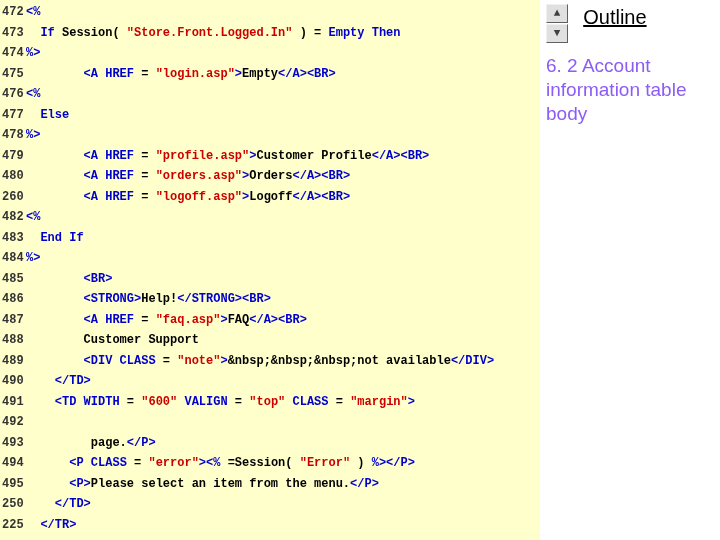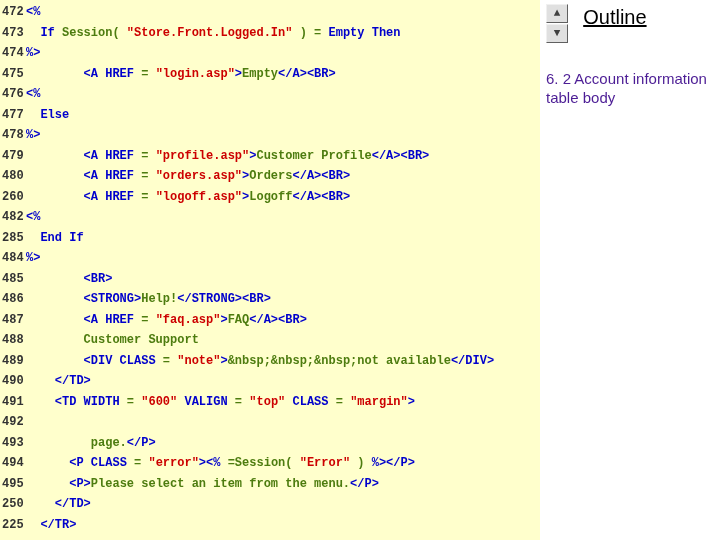--- a/index.html
+++ b/index.html
@@ -45,21 +45,21 @@
     padding-left: 2px;
     flex-shrink: 0;
     font-weight: bold;
   }
   .code-text {
     flex: 1;
     font-weight: bold;
   }
   .kw-blue { color: #0000cc; font-weight: bold; }
   .kw-red  { color: #cc0000; font-weight: bold; }
-  .kw-plain { color: #4d7c0f; font-weight: bold; }
+  .kw-plain { color: #000000; font-weight: bold; }
   .arrows {
     display: inline-block;
     margin-bottom: 4px;
   }
   .arrow-btn {
     display: inline-block;
     width: 22px;
     height: 19px;
     background: #e0e0e0;
     border: 1px solid #808080;
@@ -80,23 +80,23 @@
     text-decoration: underline;
     color: #000;
     display: inline-block;
     vertical-align: top;
     margin-left: 8px;
     margin-top: 2px;
     text-align: right;
   }
   .outline-entry {
     font-family: Arial, sans-serif;
-    font-size: 15px;
-    color: #4c1d95;
-    margin-top: 22px;
+    font-size: 19px;
+    color: #8b5cf6;
+    margin-top: 6px;
     line-height: 1.25;
   }
 </style>
 </head>
 <body>
 
 <div class="container">
 
   <div class="code-panel" id="code-panel">
 
@@ -104,21 +104,21 @@
       <div class="code-line"><span class="lineno">473</span><span class="code-text"><span>  </span><span class="kw-blue">If</span><span class="kw-plain"> Session( </span><span class="kw-red">"Store.Front.Logged.In"</span><span class="kw-plain"> ) = </span><span class="kw-blue">Empty</span><span class="kw-plain"> </span><span class="kw-blue">Then</span></span></div>
       <div class="code-line"><span class="lineno">474</span><span class="code-text"><span class="kw-blue">%&gt;</span></span></div>
       <div class="code-line"><span class="lineno">475</span><span class="code-text"><span>        </span><span class="kw-blue">&lt;A HREF</span><span class="kw-plain"> = </span><span class="kw-red">"login.asp"</span><span class="kw-blue">&gt;</span><span class="kw-plain">Empty</span><span class="kw-blue">&lt;/A&gt;&lt;BR&gt;</span></span></div>
       <div class="code-line"><span class="lineno">476</span><span class="code-text"><span class="kw-blue">&lt;%</span></span></div>
       <div class="code-line"><span class="lineno">477</span><span class="code-text"><span>  </span><span class="kw-blue">Else</span></span></div>
       <div class="code-line"><span class="lineno">478</span><span class="code-text"><span class="kw-blue">%&gt;</span></span></div>
       <div class="code-line"><span class="lineno">479</span><span class="code-text"><span>        </span><span class="kw-blue">&lt;A HREF</span><span class="kw-plain"> = </span><span class="kw-red">"profile.asp"</span><span class="kw-blue">&gt;</span><span class="kw-plain">Customer Profile</span><span class="kw-blue">&lt;/A&gt;&lt;BR&gt;</span></span></div>
       <div class="code-line"><span class="lineno">480</span><span class="code-text"><span>        </span><span class="kw-blue">&lt;A HREF</span><span class="kw-plain"> = </span><span class="kw-red">"orders.asp"</span><span class="kw-blue">&gt;</span><span class="kw-plain">Orders</span><span class="kw-blue">&lt;/A&gt;&lt;BR&gt;</span></span></div>
       <div class="code-line"><span class="lineno">260</span><span class="code-text"><span>        </span><span class="kw-blue">&lt;A HREF</span><span class="kw-plain"> = </span><span class="kw-red">"logoff.asp"</span><span class="kw-blue">&gt;</span><span class="kw-plain">Logoff</span><span class="kw-blue">&lt;/A&gt;&lt;BR&gt;</span></span></div>
       <div class="code-line"><span class="lineno">482</span><span class="code-text"><span class="kw-blue">&lt;%</span></span></div>
-      <div class="code-line"><span class="lineno">285</span><span class="code-text"><span>  </span><span class="kw-blue">End</span><span class="kw-plain"> </span><span class="kw-blue">If</span></span></div>
+      <div class="code-line"><span class="lineno">483</span><span class="code-text"><span>  </span><span class="kw-blue">End</span><span class="kw-plain"> </span><span class="kw-blue">If</span></span></div>
       <div class="code-line"><span class="lineno">484</span><span class="code-text"><span class="kw-blue">%&gt;</span></span></div>
       <div class="code-line"><span class="lineno">485</span><span class="code-text"><span>        </span><span class="kw-blue">&lt;BR&gt;</span></span></div>
       <div class="code-line"><span class="lineno">486</span><span class="code-text"><span>        </span><span class="kw-blue">&lt;STRONG&gt;</span><span class="kw-plain">Help!</span><span class="kw-blue">&lt;/STRONG&gt;&lt;BR&gt;</span></span></div>
       <div class="code-line"><span class="lineno">487</span><span class="code-text"><span>        </span><span class="kw-blue">&lt;A HREF</span><span class="kw-plain"> = </span><span class="kw-red">"faq.asp"</span><span class="kw-blue">&gt;</span><span class="kw-plain">FAQ</span><span class="kw-blue">&lt;/A&gt;&lt;BR&gt;</span></span></div>
       <div class="code-line"><span class="lineno">488</span><span class="code-text"><span>        </span><span class="kw-plain">Customer Support</span></span></div>
       <div class="code-line"><span class="lineno">489</span><span class="code-text"><span>        </span><span class="kw-blue">&lt;DIV CLASS</span><span class="kw-plain"> = </span><span class="kw-red">"note"</span><span class="kw-blue">&gt;</span><span class="kw-plain">&amp;nbsp;&amp;nbsp;&amp;nbsp;not available</span><span class="kw-blue">&lt;/DIV&gt;</span></span></div>
       <div class="code-line"><span class="lineno">490</span><span class="code-text"><span>    </span><span class="kw-blue">&lt;/TD&gt;</span></span></div>
       <div class="code-line"><span class="lineno">491</span><span class="code-text"><span>    </span><span class="kw-blue">&lt;TD WIDTH</span><span class="kw-plain"> = </span><span class="kw-red">"600"</span><span class="kw-plain"> </span><span class="kw-blue">VALIGN</span><span class="kw-plain"> = </span><span class="kw-red">"top"</span><span class="kw-plain"> </span><span class="kw-blue">CLASS</span><span class="kw-plain"> = </span><span class="kw-red">"margin"</span><span class="kw-blue">&gt;</span></span></div>
       <div class="code-line"><span class="lineno">492</span></div>
       <div class="code-line"><span class="lineno">493</span><span class="code-text"><span>         </span><span class="kw-plain">page.</span><span class="kw-blue">&lt;/P&gt;</span></span></div>

